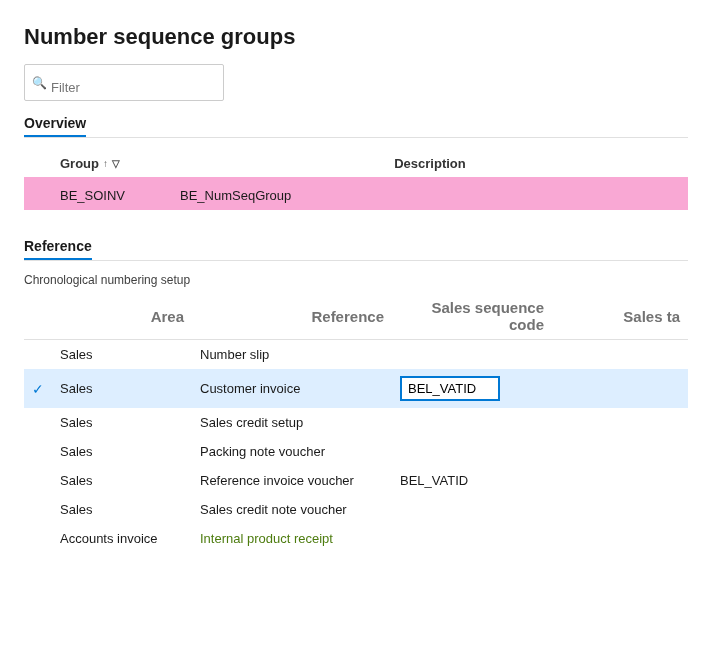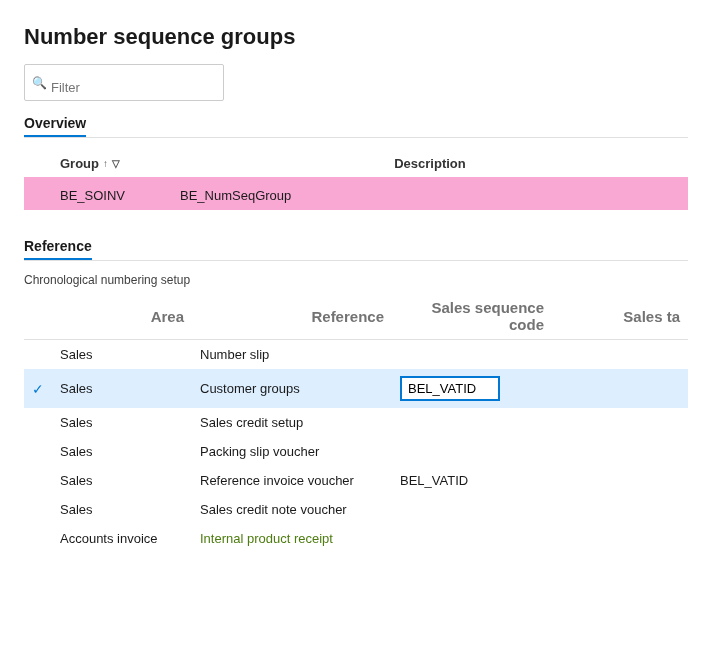--- a/index.html
+++ b/index.html
@@ -244,35 +244,35 @@
       <tr>
             <td class="col-ref-check"></td>
             <td class="col-area">Sales</td>
             <td class="col-reference">Number slip</td>
             <td class="col-numseq"></td>
             <td class="col-salesta"></td>
           </tr>
           <tr class="selected">
             <td class="col-ref-check"><span class="check-icon">✓</span></td>
             <td class="col-area">Sales</td>
-            <td class="col-reference">Customer groups</td>
+            <td class="col-reference">Customer invoice</td>
             <td class="col-numseq"><input type="text" class="numseq-input" value="BEL_VATID" style=""></td>
             <td class="col-salesta"></td>
           </tr>
           <tr>
             <td class="col-ref-check"></td>
             <td class="col-area">Sales</td>
             <td class="col-reference">Sales credit setup</td>
             <td class="col-numseq"></td>
             <td class="col-salesta"></td>
           </tr>
           <tr>
             <td class="col-ref-check"></td>
             <td class="col-area">Sales</td>
-            <td class="col-reference">Packing slip voucher</td>
+            <td class="col-reference">Packing note voucher</td>
             <td class="col-numseq"></td>
             <td class="col-salesta"></td>
           </tr>
           <tr>
             <td class="col-ref-check"></td>
             <td class="col-area">Sales</td>
             <td class="col-reference">Reference invoice voucher</td>
             <td class="col-numseq">BEL_VATID</td>
             <td class="col-salesta"></td>
           </tr>

